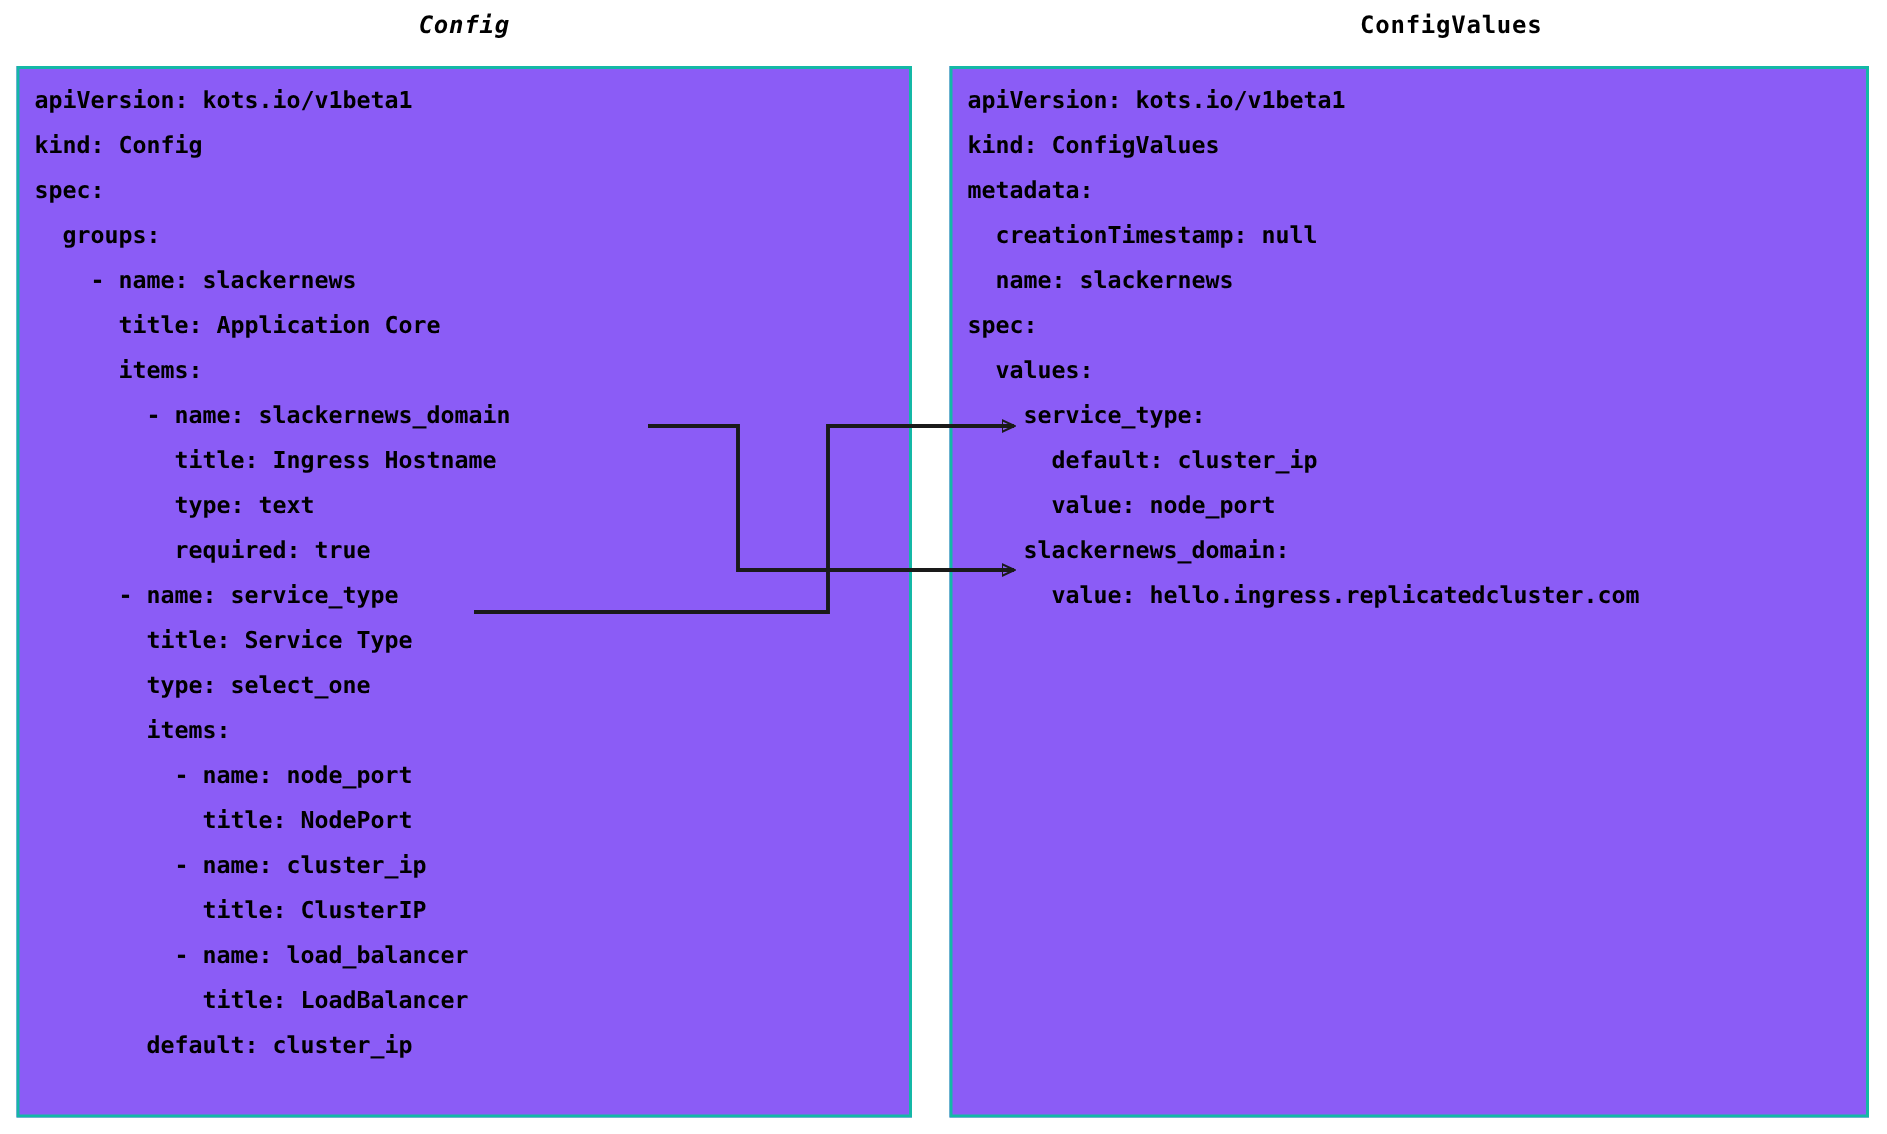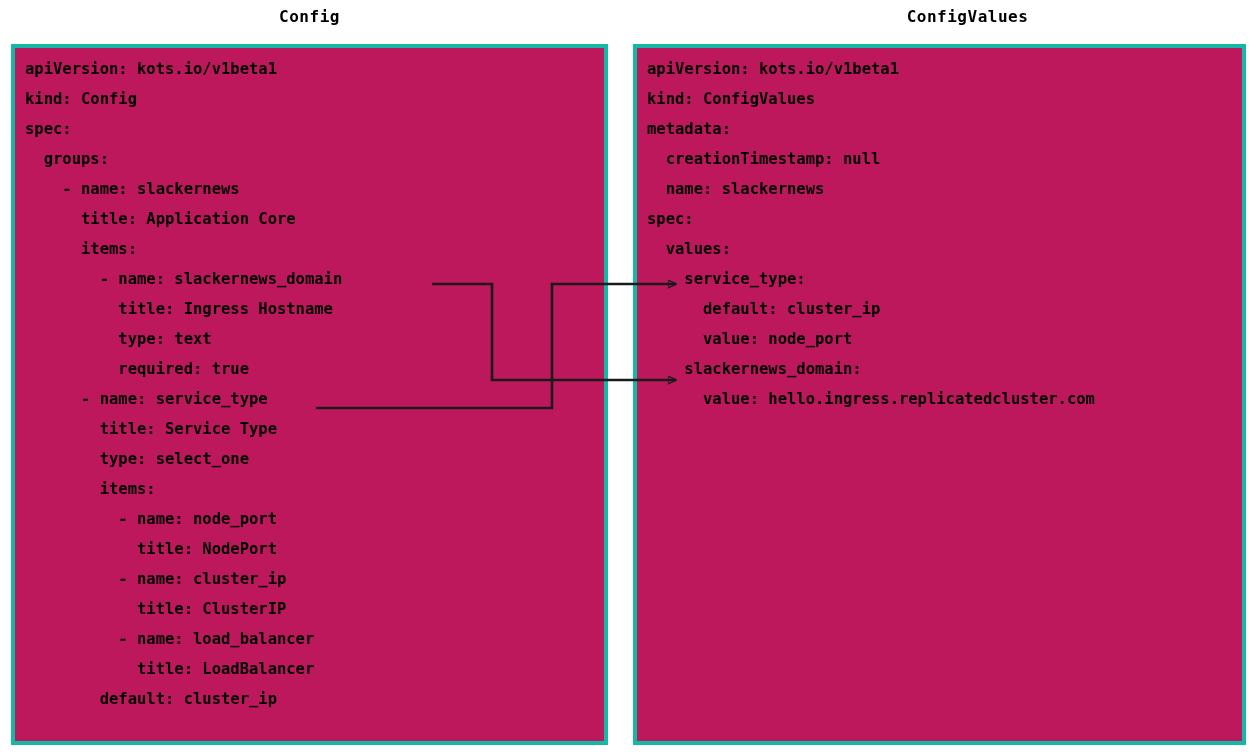--- a/index.html
+++ b/index.html
@@ -26,28 +26,28 @@
   .panel-title {
     position: absolute;
     font-family: "DejaVu Sans Mono", "Liberation Mono", monospace;
     font-size: 16px;
     font-weight: bold;
     color: #000000;
     text-align: center;
     letter-spacing: 0.5px;
     white-space: nowrap;
   }
-  #title-config   { left: 11px;  top: 7px; width: 597px; }
+  #title-config   { left: 11px;  top: 7px; width: 597px; font-style: italic; }
   #title-values   { left: 661px; top: 7px; width: 613px; }
 
   
   .panel {
     position: absolute;
-    background: #be185d;
-    border: 4px solid #14b8a6;
+    background: #8b5cf6;
+    border: 2px solid #14b8a6;
     box-sizing: border-box;
     overflow: hidden;
   }
   #panel-config  { left: 11px;  top: 44px; width: 597px; height: 701px; }
   #panel-values  { left: 633px; top: 44px; width: 613px; height: 701px; }
 
   
   .yaml {
     position: absolute;
     left: 10px;

